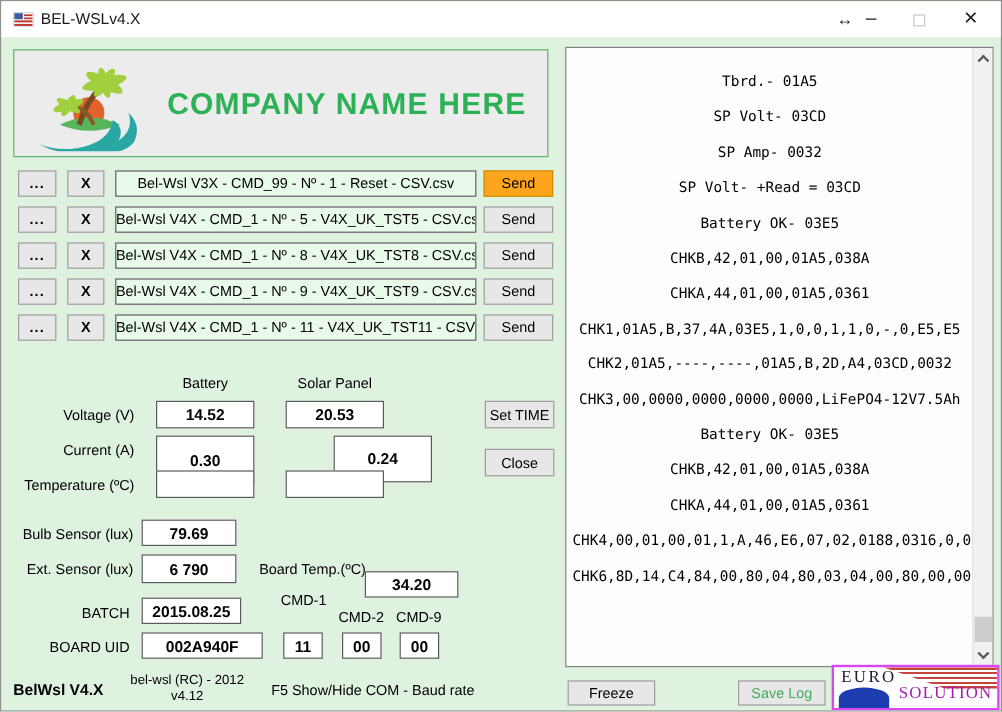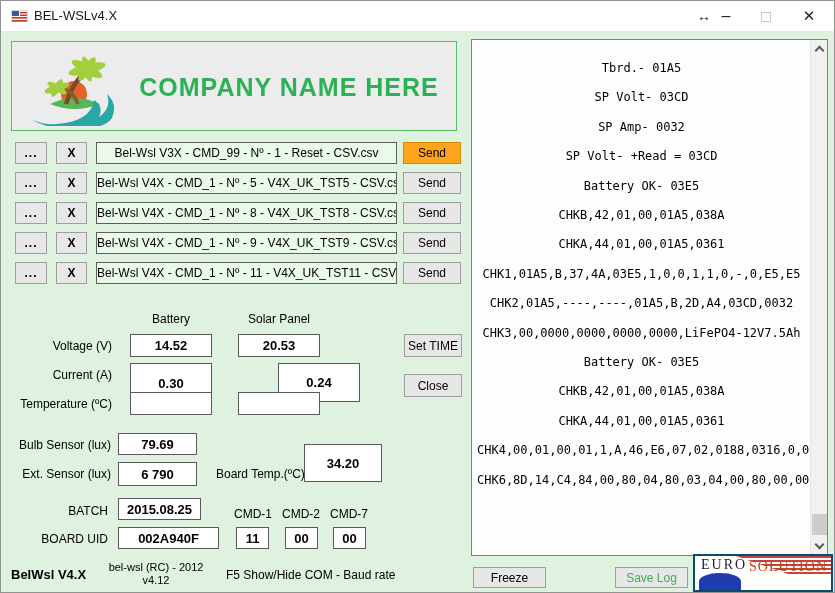--- a/index.html
+++ b/index.html
@@ -53,26 +53,26 @@
   .sb-btn { position:absolute; left:0; width:100%; height:17px; }
   .sb-up { top:0; } .sb-down { bottom:0; }
   .chev { display:block; width:7px; height:7px; border-left:2px solid #5a5a5a; border-top:2px solid #5a5a5a; margin:6px auto 0; }
   .chev-up { transform:rotate(45deg); margin-top:7px; }
   .chev-down { transform:rotate(225deg); margin-top:3px; }
   .sb-thumb { position:absolute; left:1px; top:474px; width:15px; height:21px; background:#cdcdcd; }
   
   .btn-freeze { left:472px; top:566px; width:73px; height:21px; position:absolute; }
   .btn-savelog { left:614px; top:566px; width:73px; height:21px; position:absolute; color:#3fae5a; }
   .euro-logo { position:absolute; left:692px; top:553px; width:140px; height:38px;
-    background:#ffffff; border:2px solid #0c4a6e; overflow:hidden; font-family:"Liberation Serif", serif; }
+    background:#ffffff; border:2px solid #d946ef; overflow:hidden; font-family:"Liberation Serif", serif; }
   .euro-stripes { position:absolute; right:0; top:0; width:95px; height:18px;
     background:repeating-linear-gradient(180deg,#c5443c 0 2px,#ffffff 2px 4px);
     clip-path:polygon(0 0,100% 0,100% 100%,55% 100%); }
   .euro-word { position:absolute; left:6px; top:1px; font-size:14px; letter-spacing:2px; color:#1c1c2e; }
-  .solution-word { position:absolute; right:4px; bottom:15px; font-size:14px; letter-spacing:1px; color:#c2410c; }
+  .solution-word { position:absolute; right:4px; bottom:3px; font-size:14px; letter-spacing:1px; color:#a21caf; }
   .euro-dome { position:absolute; left:4px; bottom:0; width:42px; height:17px;
     background:#1d3db0; border-radius:42px 42px 0 0 / 17px 17px 0 0; }
 </style>
 </head>
 <body>
 
 <div class="window">
 
   <div class="titlebar">
     <svg class="app-icon" viewBox="0 0 17 12">
@@ -164,30 +164,30 @@
   <div class="lbl lbl-r" style="left:10px;top:396px;width:101px">Temperature (ºC)</div>
   <input class="field" style="left: 129px; top: 391px; width: 82px; height: 23px;" value="">
   <input class="field" style="left: 237px; top: 391px; width: 82px; height: 23px;" value="">
 
   <div class="lbl lbl-r" style="left:10px;top:437px;width:100px">Bulb Sensor (lux)</div>
   <input class="field" style="left: 117px; top: 432px; width: 79px; height: 22px;" value="79.69">
 
   <div class="lbl lbl-r" style="left:10px;top:466px;width:100px">Ext. Sensor (lux)</div>
   <input class="field" style="left: 117px; top: 461px; width: 79px; height: 24px;" value="6 790">
   <div class="lbl" style="left:215px;top:466px">Board Temp.(ºC)</div>
-  <input class="field" style="left: 303px; top: 443px; width: 78px; height: 38px;" value="34.20">
+  <input class="field" style="left: 303px; top: 475px; width: 78px; height: 22px;" value="34.20">
 
   <div class="lbl lbl-r" style="left:10px;top:503px;width:97px">BATCH</div>
   <input class="field" style="left: 117px; top: 497px; width: 83px; height: 22px;" value="2015.08.25">
   <div class="lbl lbl-r" style="left:10px;top:531px;width:97px">BOARD UID</div>
   <input class="field" style="left: 117px; top: 526px; width: 101px; height: 22px;" value="002A940F">
 
-  <div class="lbl" style="left:233px;top:506px;width:38px;text-align:left">CMD-1</div>
+  <div class="lbl" style="left:233px;top:492px;width:38px;text-align:left">CMD-1</div>
   <div class="lbl" style="left:281px;top:506px;width:38px;text-align:center">CMD-2</div>
-  <div class="lbl" style="left:329px;top:506px;width:38px;text-align:center">CMD-7</div>
+  <div class="lbl" style="left:329px;top:506px;width:38px;text-align:center">CMD-9</div>
   <input class="field" style="left: 235px; top: 526px; width: 33px; height: 22px;" value="11">
   <input class="field" style="left: 284px; top: 526px; width: 33px; height: 22px;" value="00">
   <input class="field" style="left: 332px; top: 526px; width: 33px; height: 22px;" value="00">
 
   <div class="foot-app">BelWsl V4.X</div>
   <div class="foot-ver">
     <div>bel-wsl (RC) - 2012</div>
     <div>v4.12</div>
   </div>
   <div class="foot-hint">F5 Show/Hide COM - Baud rate</div>

